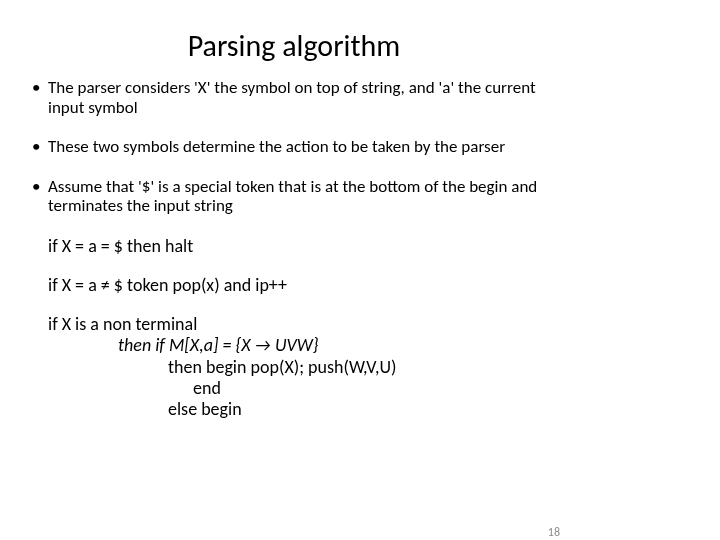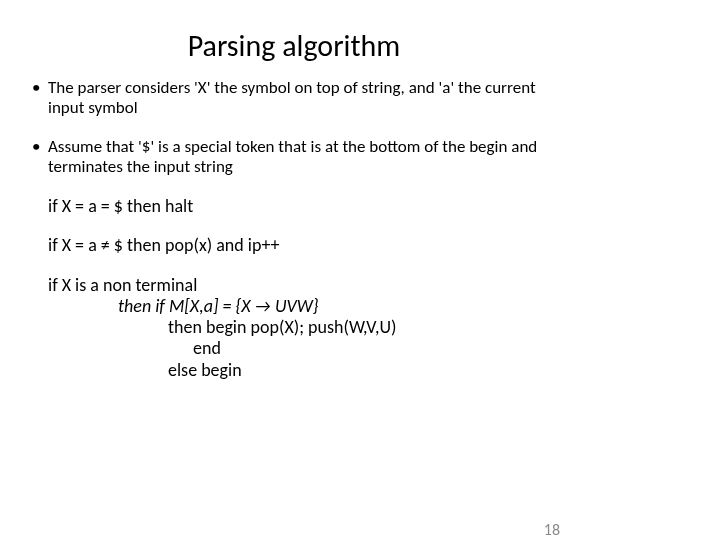--- a/index.html
+++ b/index.html
@@ -58,39 +58,40 @@
   .codeblock .nest {
     margin-bottom: 0;
   }
   .indent1 { padding-left: 70px; font-style: italic; }
   .indent2 { padding-left: 120px; }
   .indent3 { padding-left: 145px; }
   .page-num {
     position: absolute;
     right: 28px;
     bottom: 18px;
-    font-size: 16px;
+    font-size: 12px;
     color: #8a8a8a;
   }
 </style>
 </head>
 <body>
 
 <div class="slide">
 
   <h1 class="title">Parsing algorithm</h1>
 
   <ul class="bullets">
     <li>The parser considers 'X' the symbol on top of string, and 'a' the current input symbol</li>
+    <li>These two symbols determine the action to be taken by the parser</li>
     <li>Assume that '$' is a special token that is at the bottom of the begin and terminates the input string</li>
   </ul>
 
   <div class="codeblock">
     <div class="stmt">if X = a = $ then halt</div>
-    <div class="stmt">if X = a ≠ $ then pop(x) and ip++</div>
+    <div class="stmt">if X = a ≠ $ token pop(x) and ip++</div>
     <div class="nest">if X is a non terminal</div>
     <div class="nest indent1">then if M[X,a] = {X → UVW}</div>
     <div class="nest indent2">then begin pop(X); push(W,V,U)</div>
     <div class="nest indent3">end</div>
     <div class="nest indent2">else begin</div>
   </div>
 
   <div class="page-num">18</div>
 
 </div>

